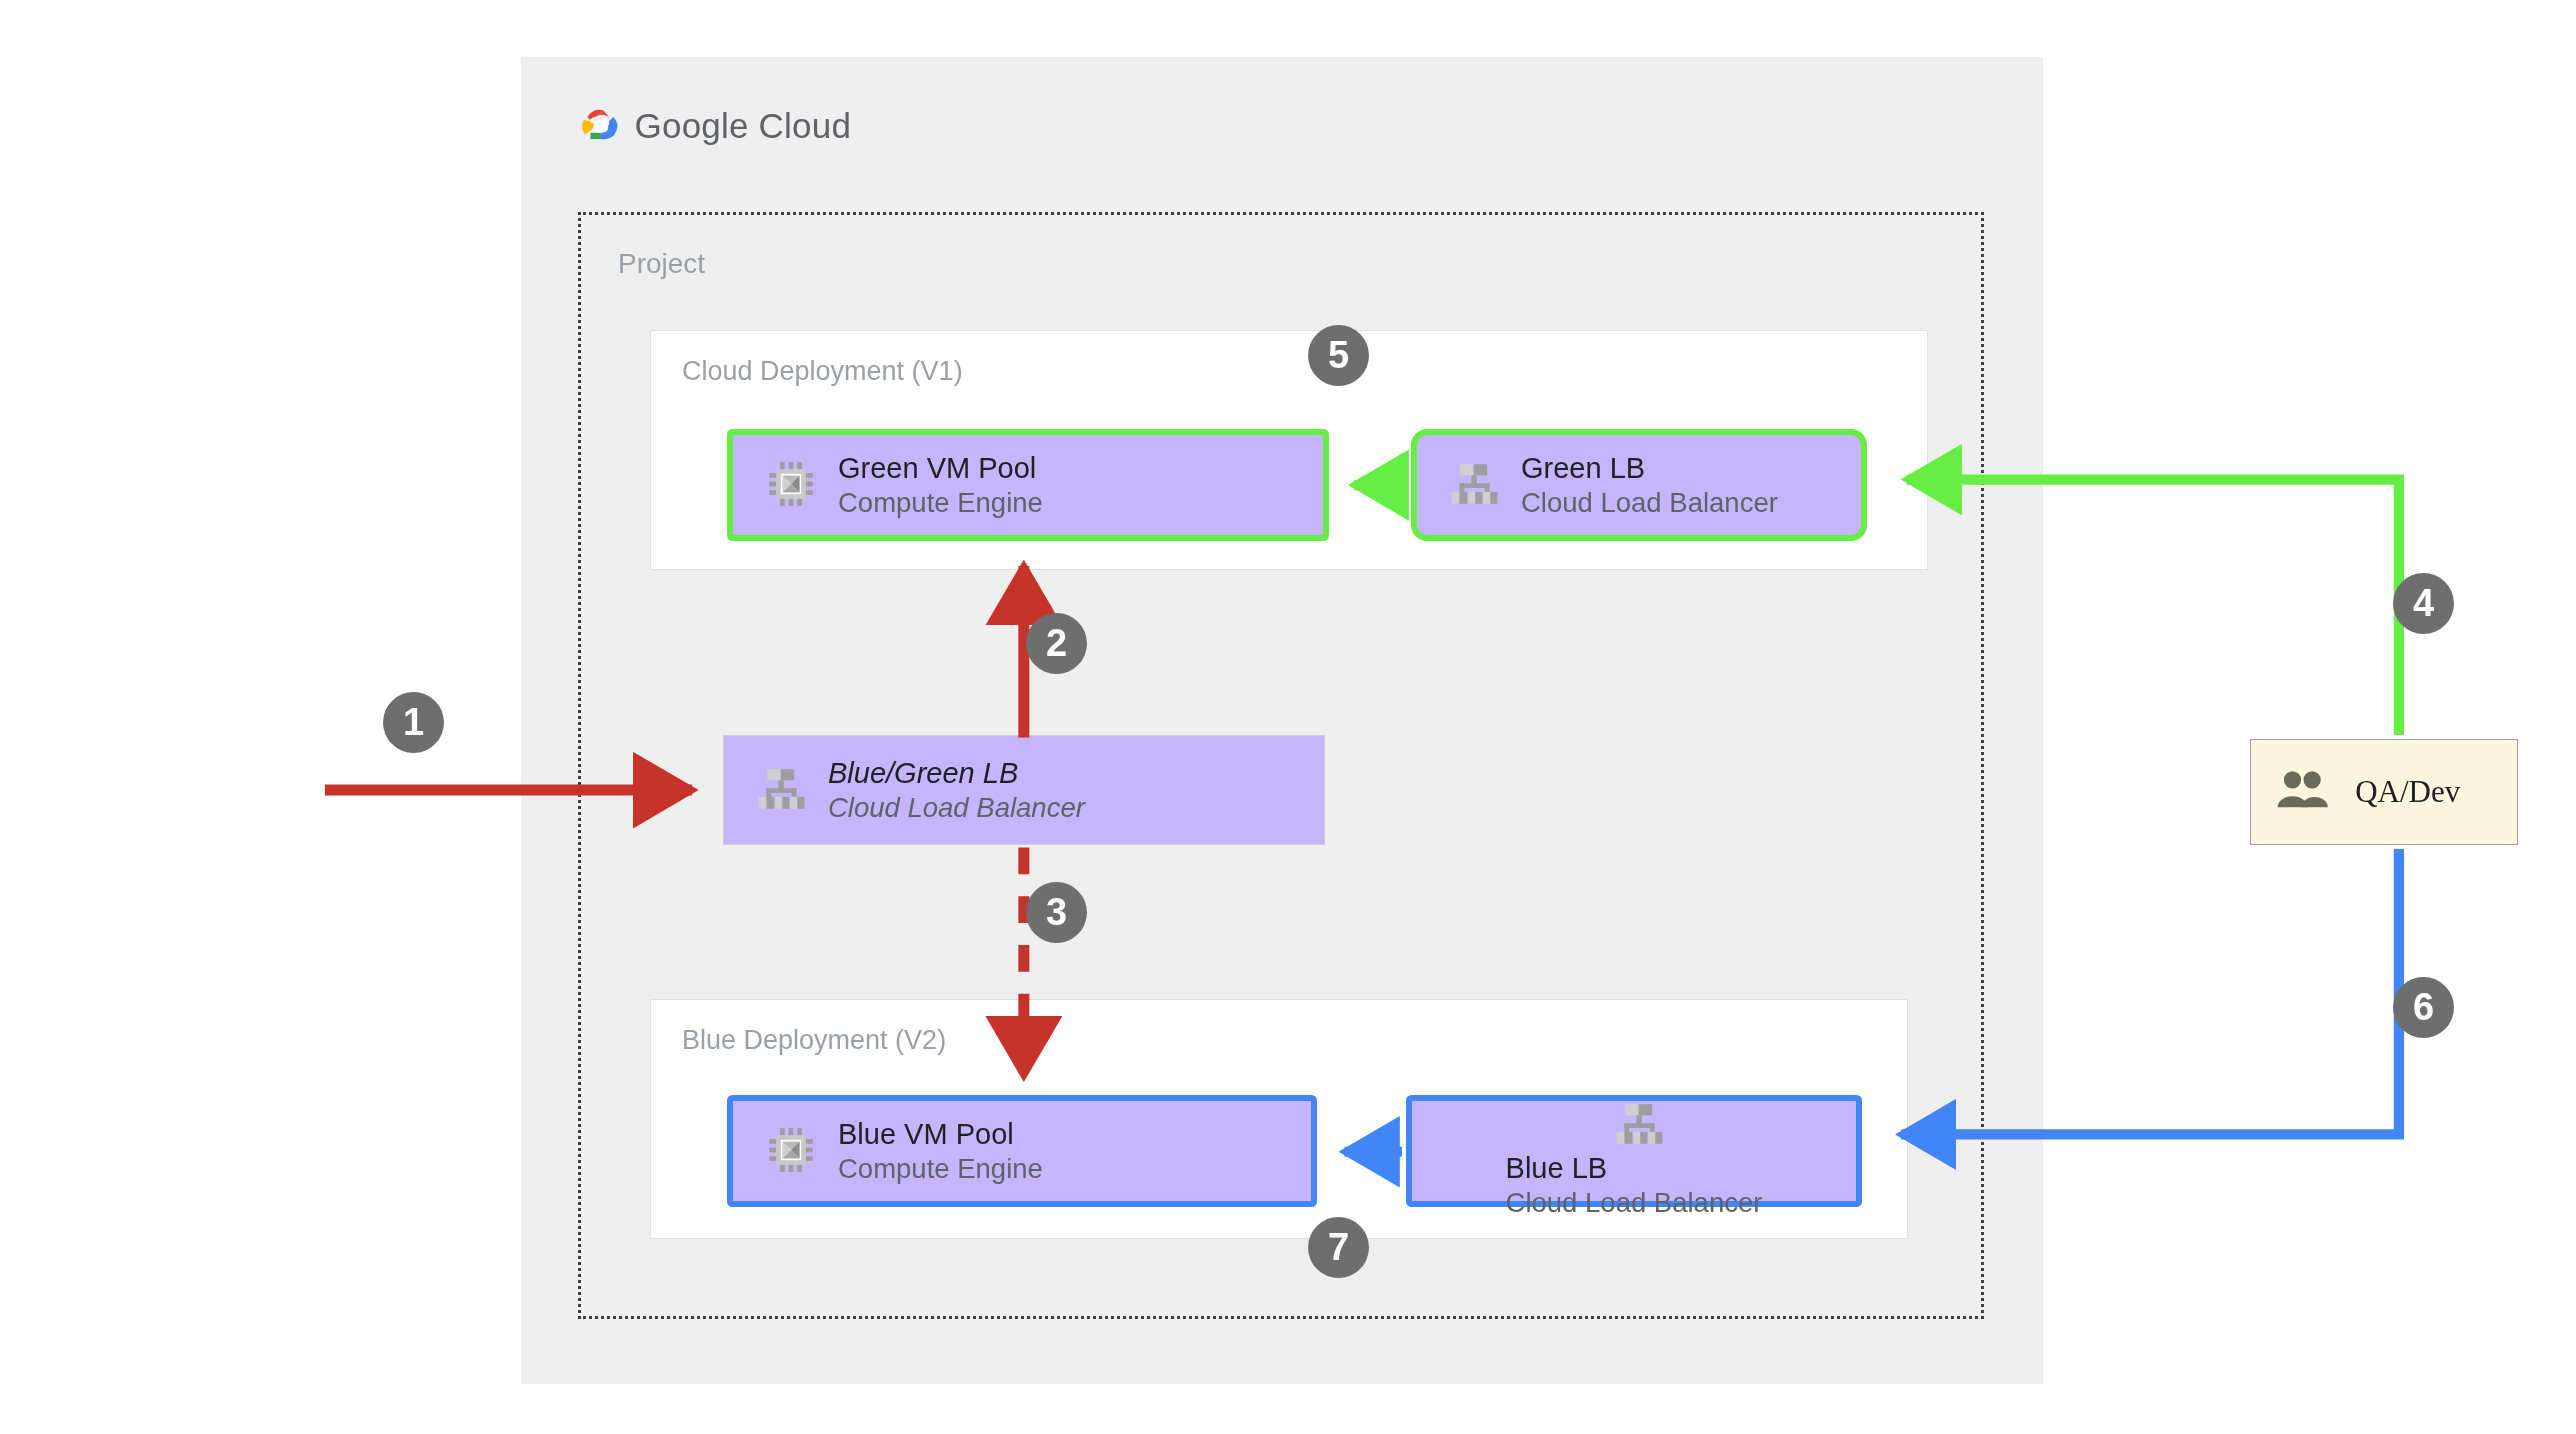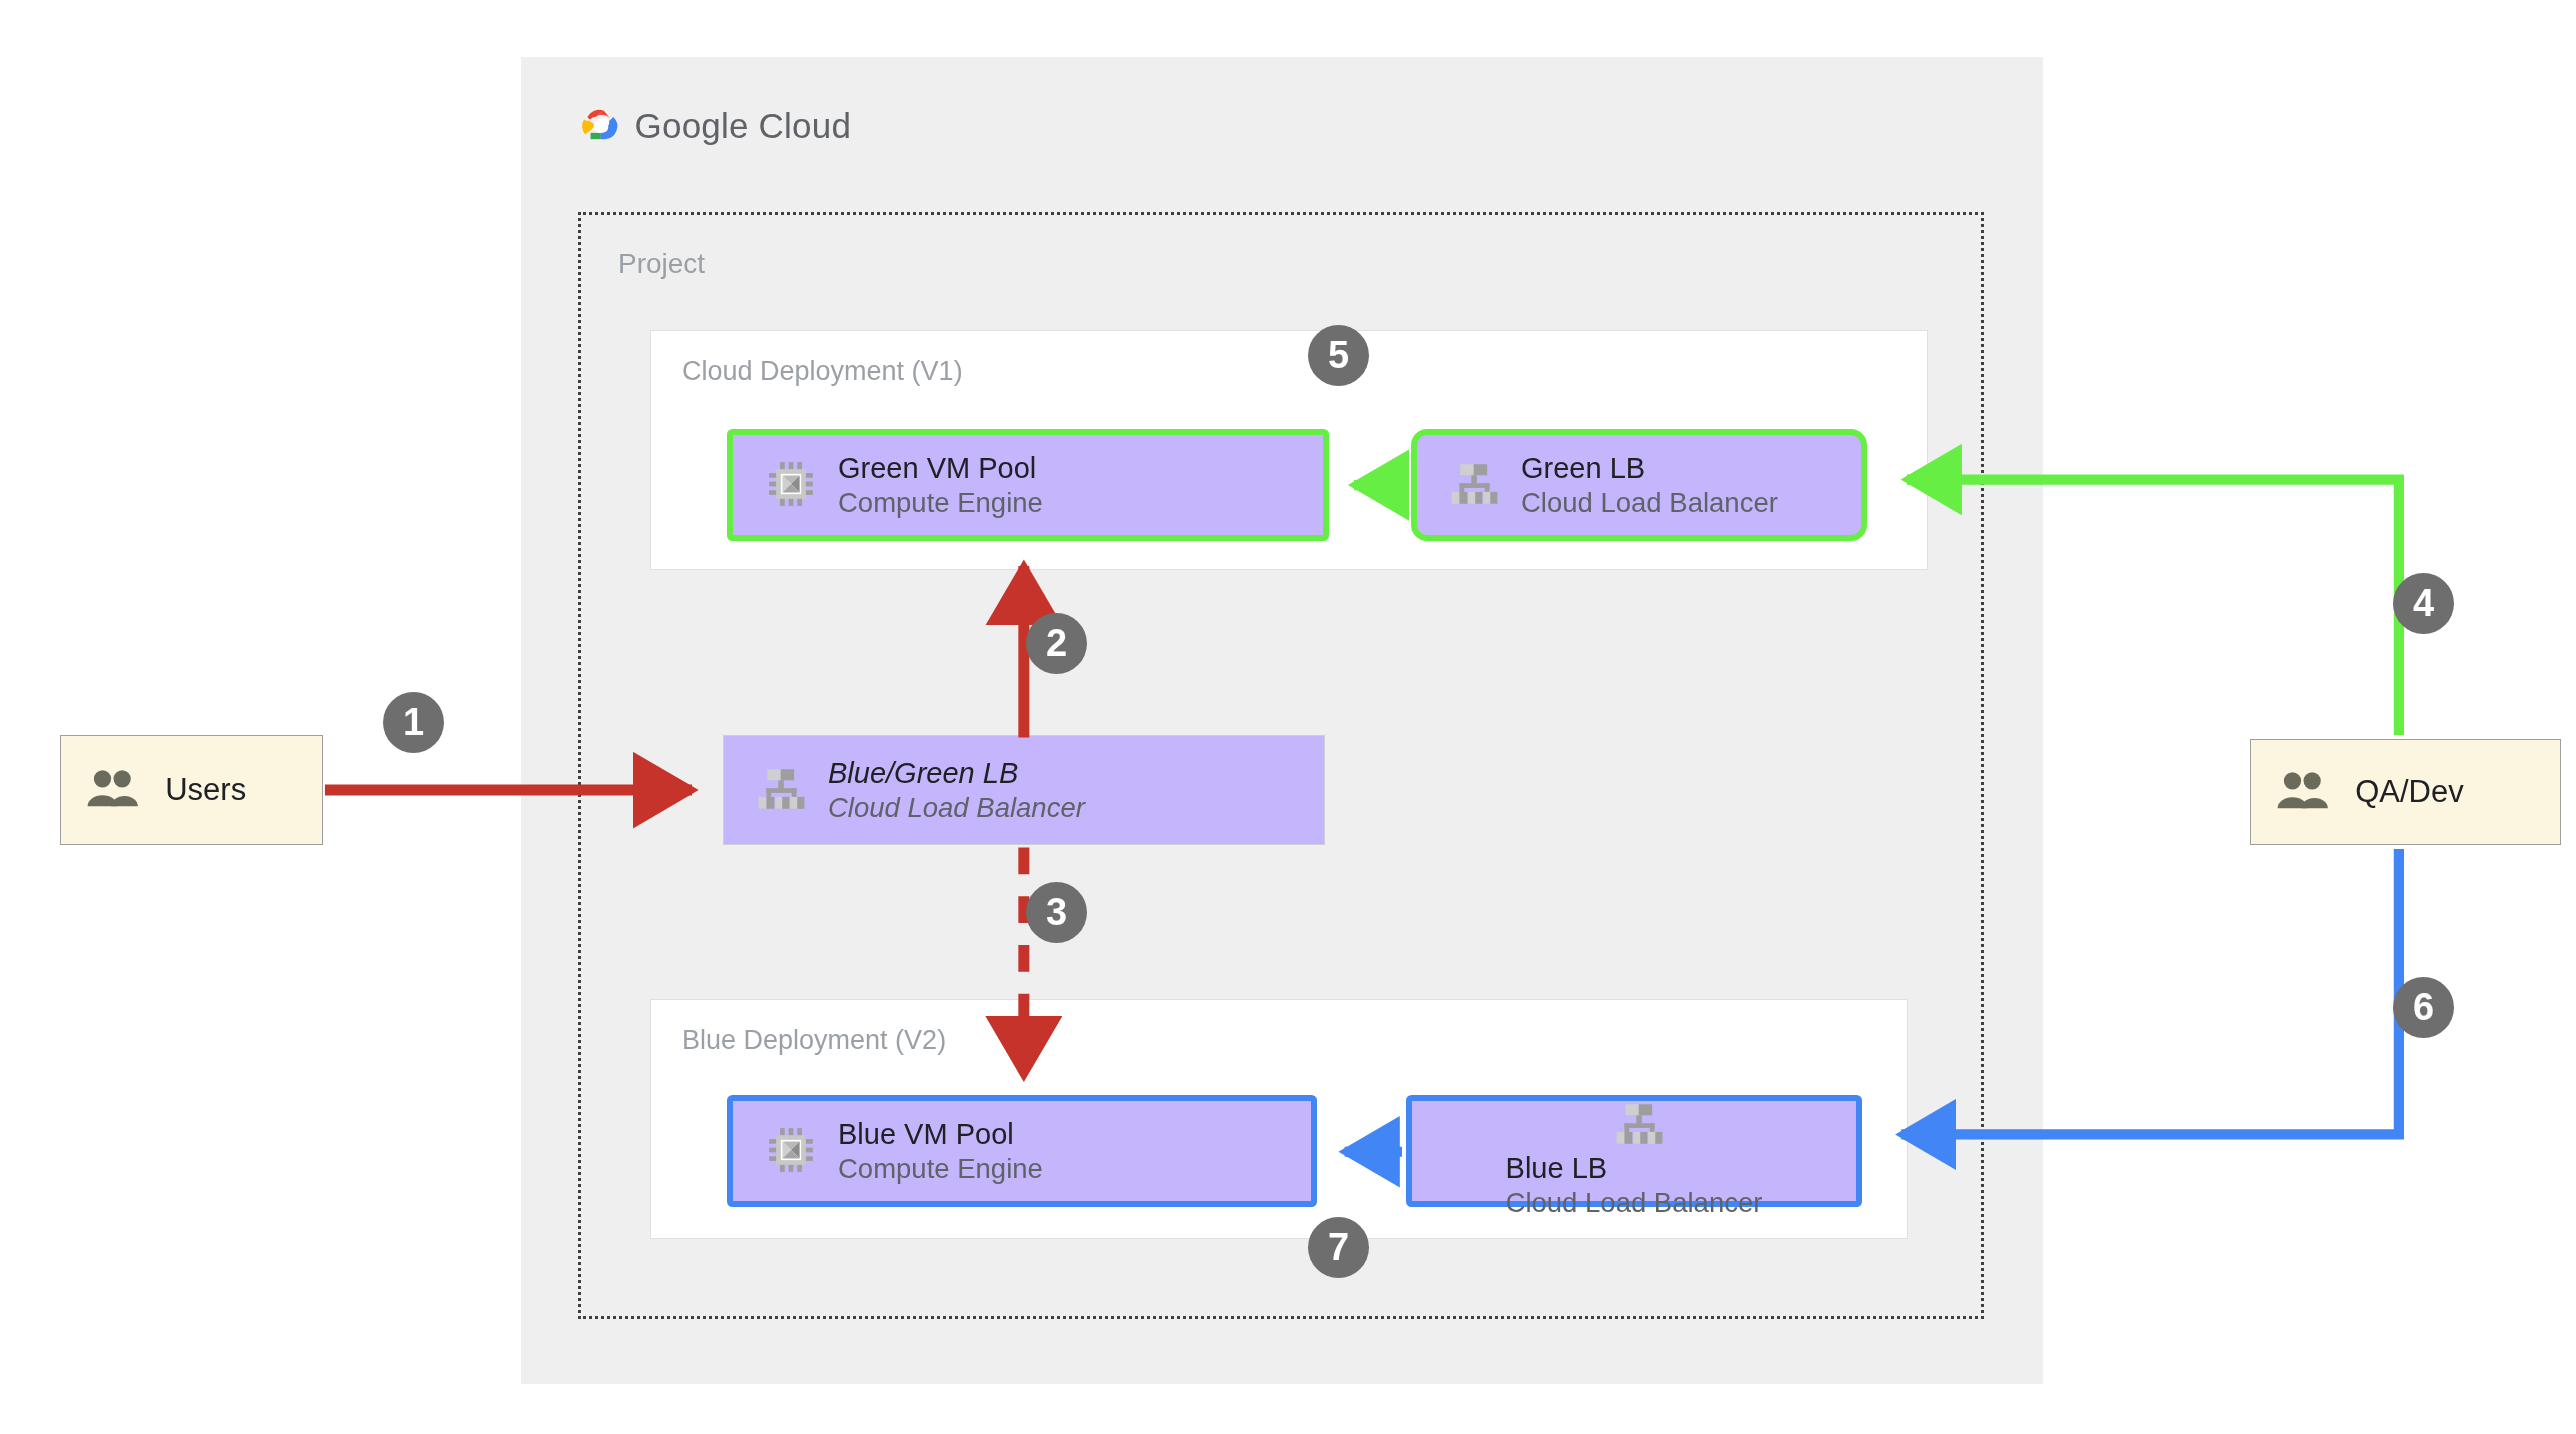--- a/index.html
+++ b/index.html
@@ -59,21 +59,21 @@
   #blue-lb{left:1406px;top:1095px;width:456px;height:112px;flex-direction:column;}
 
   
   .actor{
     position:absolute;box-sizing:border-box;background:#fcf5e0;border:1.6px solid #9e9e9e;
     display:flex;align-items:center;
   }
   .actor .icon{flex:0 0 auto;margin-left:23.6px;margin-right:23.6px;}
   .actor .label{font-size:31px;color:#202124;white-space:nowrap;}
   #users-box{left:60px;top:735px;width:263px;height:110px;}
-  #qa-box{left:2250px;top:739px;width:311px;height:106px;}
+  #qa-box{left:2250px;top:739px;width:268px;height:106px;font-family:Liberation Serif, serif;}
 
   
   .badge{
     position:absolute;width:61px;height:61px;border-radius:50%;
     background:#6e6e6e;color:#ffffff;font-size:38px;font-weight:bold;
     display:flex;align-items:center;justify-content:center;
   }
   #b1{left:383px;top:692px;}
   #b2{left:1026px;top:613px;}
   #b3{left:1026px;top:882px;}
@@ -246,31 +246,20 @@
         <rect x="42" y="39" width="9" height="15" fill="#cfcfcf"></rect>
         <rect x="51" y="39" width="9" height="15" fill="#9e9e9e"></rect>
       </svg>
     </span>
     <span class="txt">
       <span class="title">Blue LB</span>
       <span class="sub">Cloud Load Balancer</span>
     </span>
   </div>
 
-  <div class="actor" id="users-box">
-    <span class="icon">
-      <svg width="57" height="44" viewBox="0 0 72 56">
-        <circle cx="22" cy="15" r="11" fill="#6b6b5c"></circle>
-        <circle cx="47" cy="15" r="11" fill="#6b6b5c"></circle>
-        <path d="M3 50 a19 14 0 0 1 38 0 Z" fill="#6b6b5c"></path>
-        <path d="M33 50 a17 13 0 0 1 34 0 Z" fill="#6b6b5c"></path>
-      </svg>
-    </span>
-    <span class="label">Users</span>
-  </div>
 
   <div class="actor" id="qa-box">
     <span class="icon">
       <svg width="57" height="44" viewBox="0 0 72 56">
         <circle cx="22" cy="15" r="11" fill="#6b6b5c"></circle>
         <circle cx="47" cy="15" r="11" fill="#6b6b5c"></circle>
         <path d="M3 50 a19 14 0 0 1 38 0 Z" fill="#6b6b5c"></path>
         <path d="M33 50 a17 13 0 0 1 34 0 Z" fill="#6b6b5c"></path>
       </svg>
     </span>

